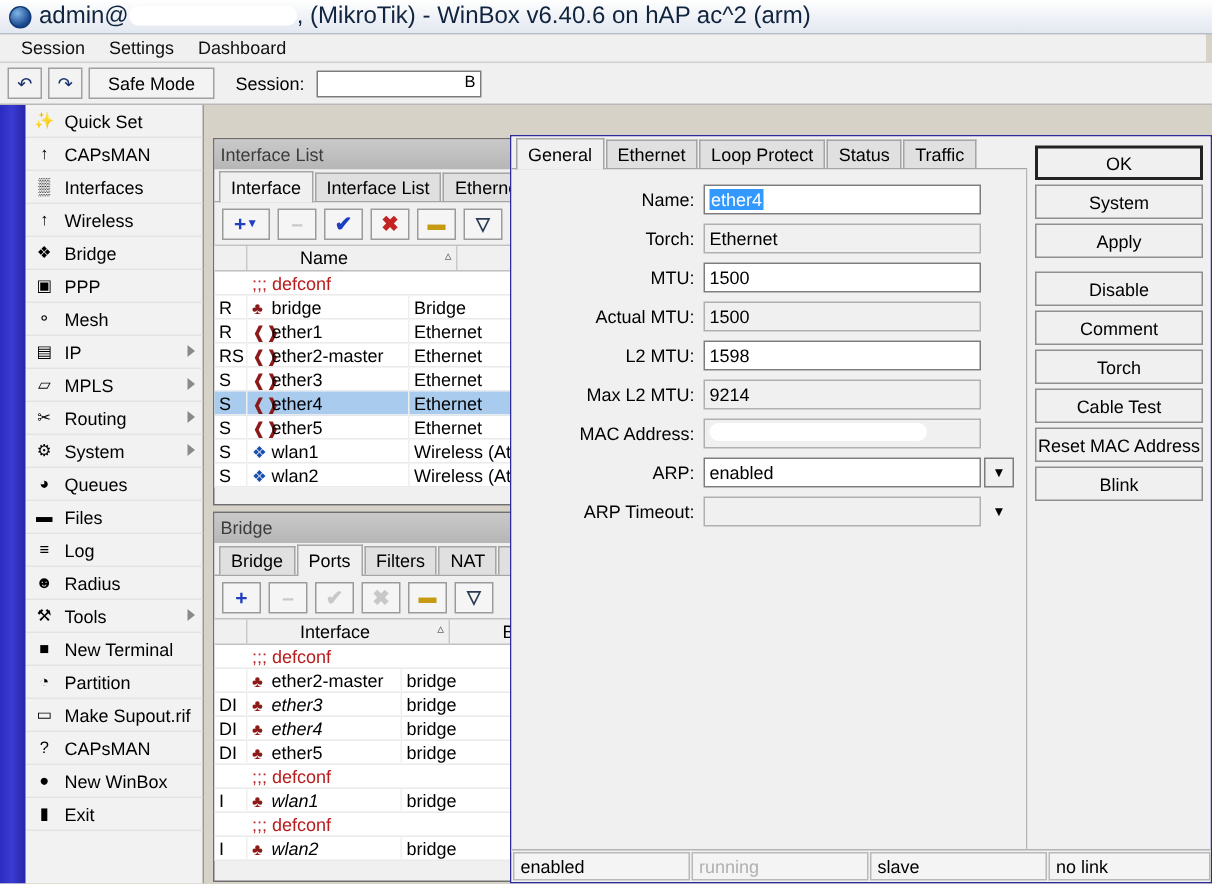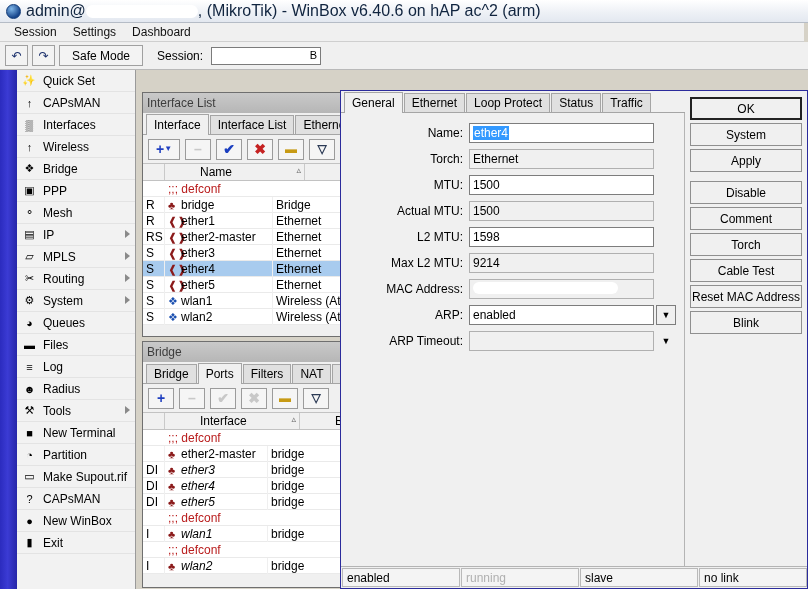--- a/index.html
+++ b/index.html
@@ -446,21 +446,21 @@
       <div style="flex:0 0 103px;font-style:italic;"><span class="if-ico">♣</span><span>ether3</span></div>
       <div style="flex:1 1 auto">bridge</div>
           </div>
           <div class="row">
       <div class="c-flag">DI</div>
       <div style="flex:0 0 103px;font-style:italic;"><span class="if-ico">♣</span><span>ether4</span></div>
       <div style="flex:1 1 auto">bridge</div>
           </div>
           <div class="row">
       <div class="c-flag">DI</div>
-      <div style="flex:0 0 103px;font-style:italic;"><span class="if-ico">♣</span><span>ether5</span></div>
+      <div style="flex:0 0 103px;"><span class="if-ico">♣</span><span>ether5</span></div>
       <div style="flex:1 1 auto">bridge</div>
           </div>
           <div class="row cmt">
       <div class="c-flag"></div>
       <div style="flex:1 1 auto">;;; defconf</div>
           </div>
           <div class="row">
       <div class="c-flag">I</div>
       <div style="flex:0 0 103px;font-style:italic;"><span class="if-ico">♣</span><span>wlan1</span></div>
       <div style="flex:1 1 auto">bridge</div>

